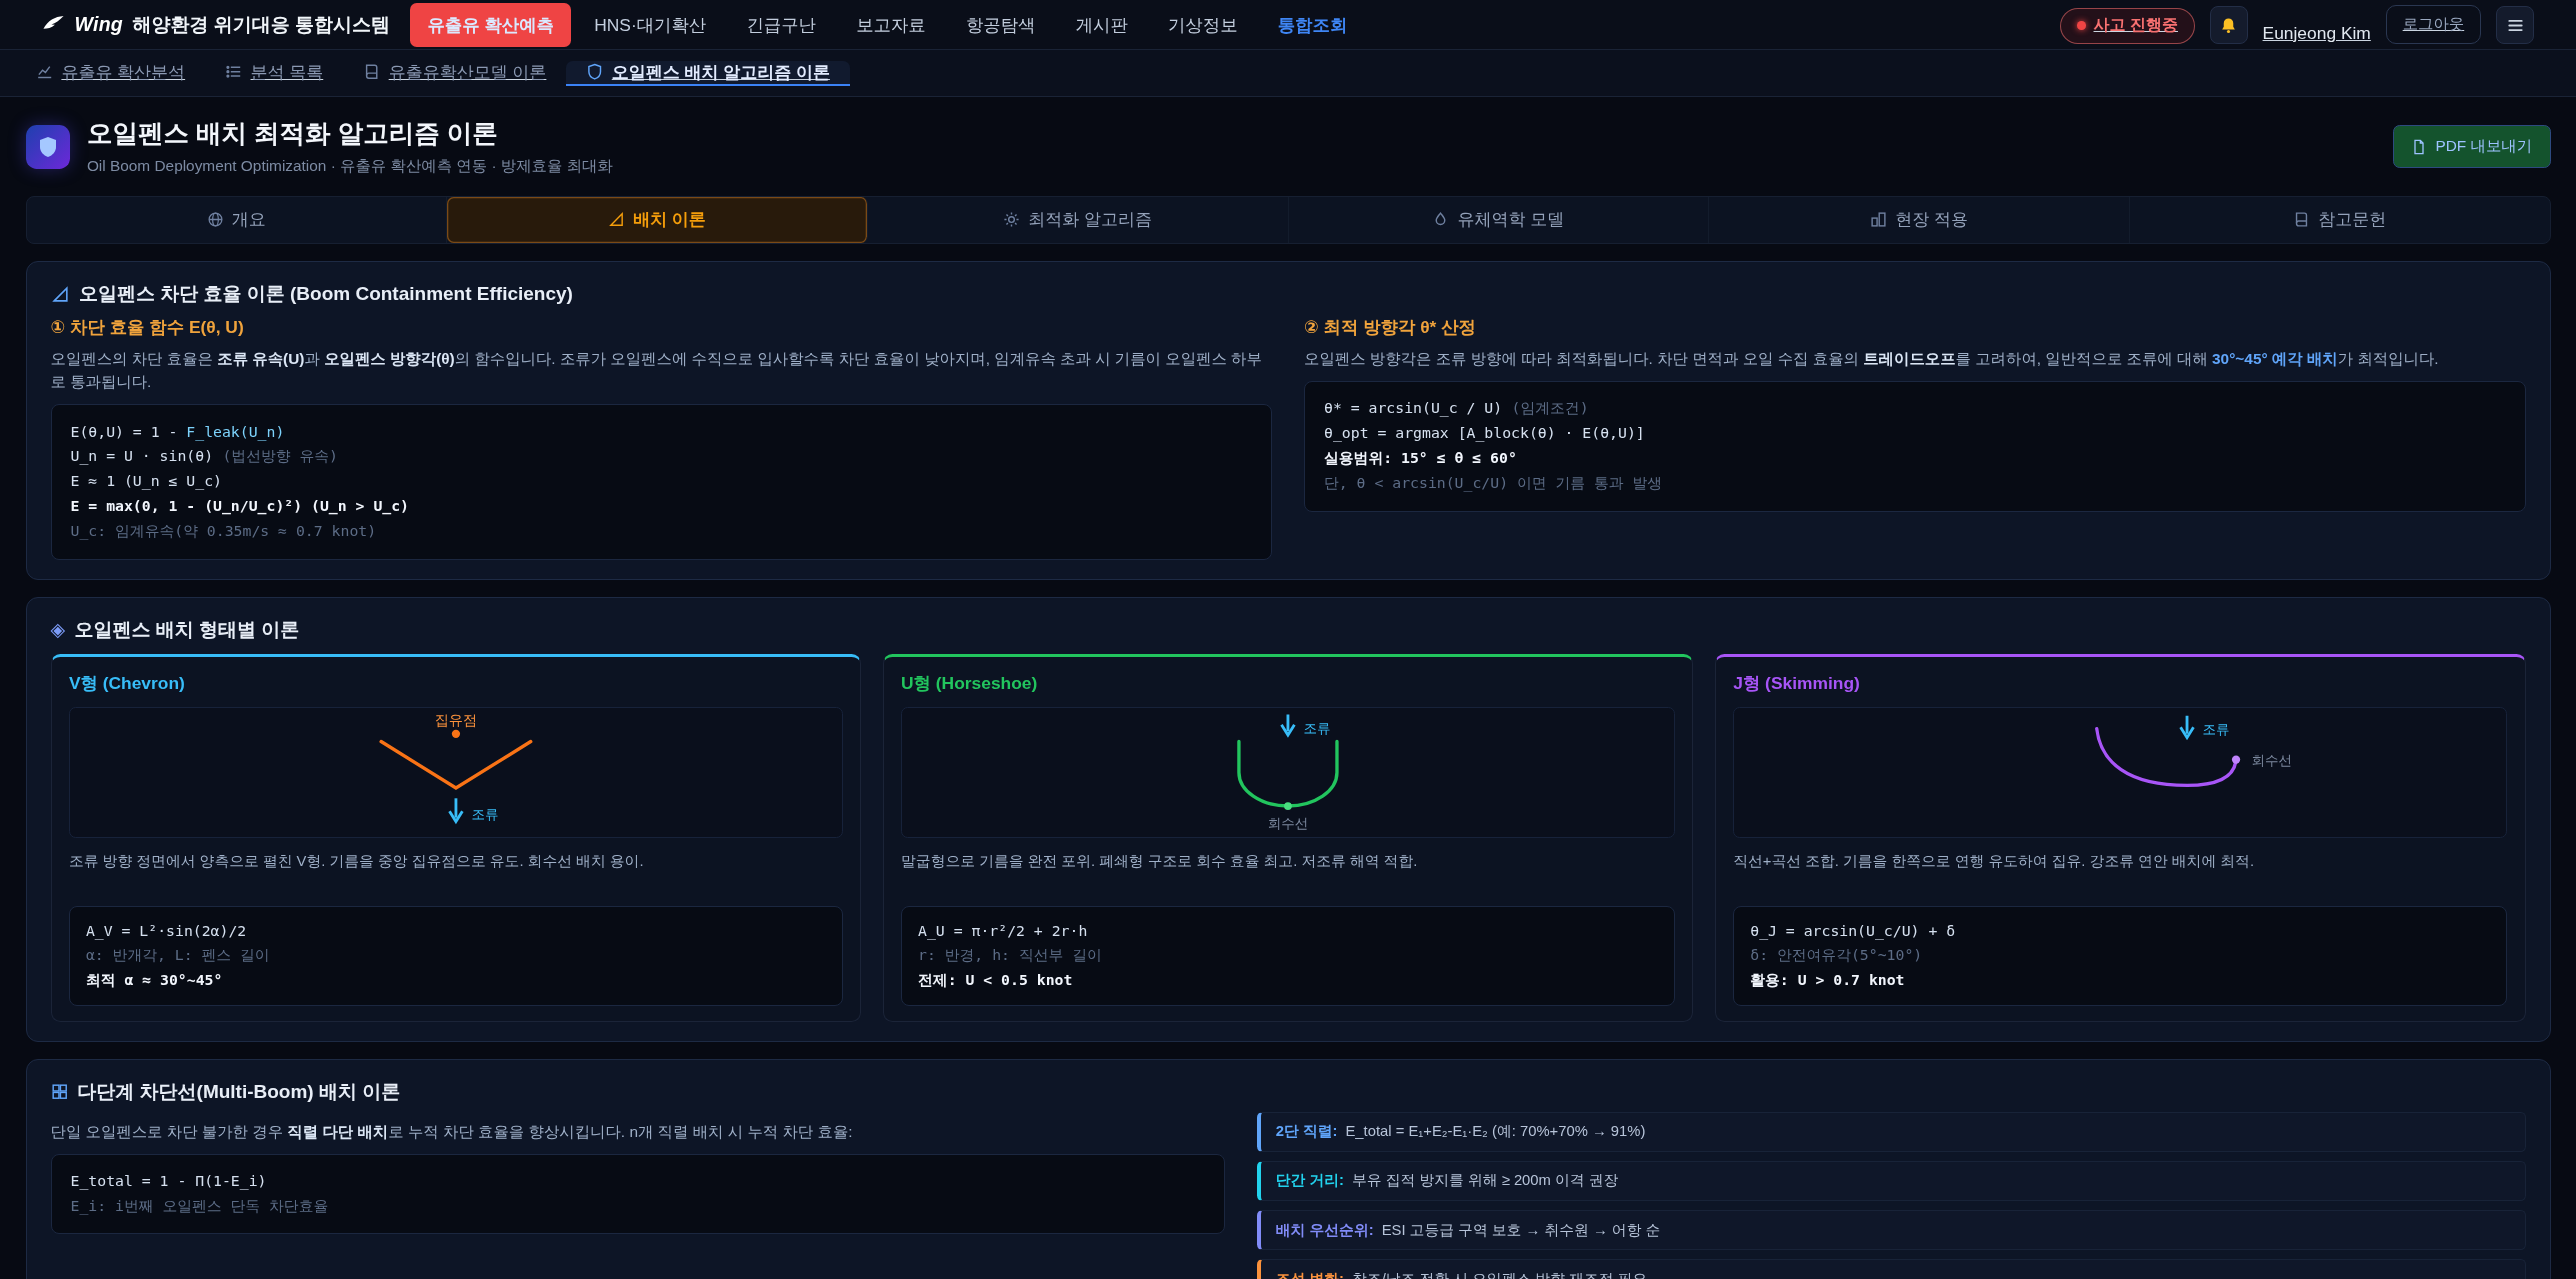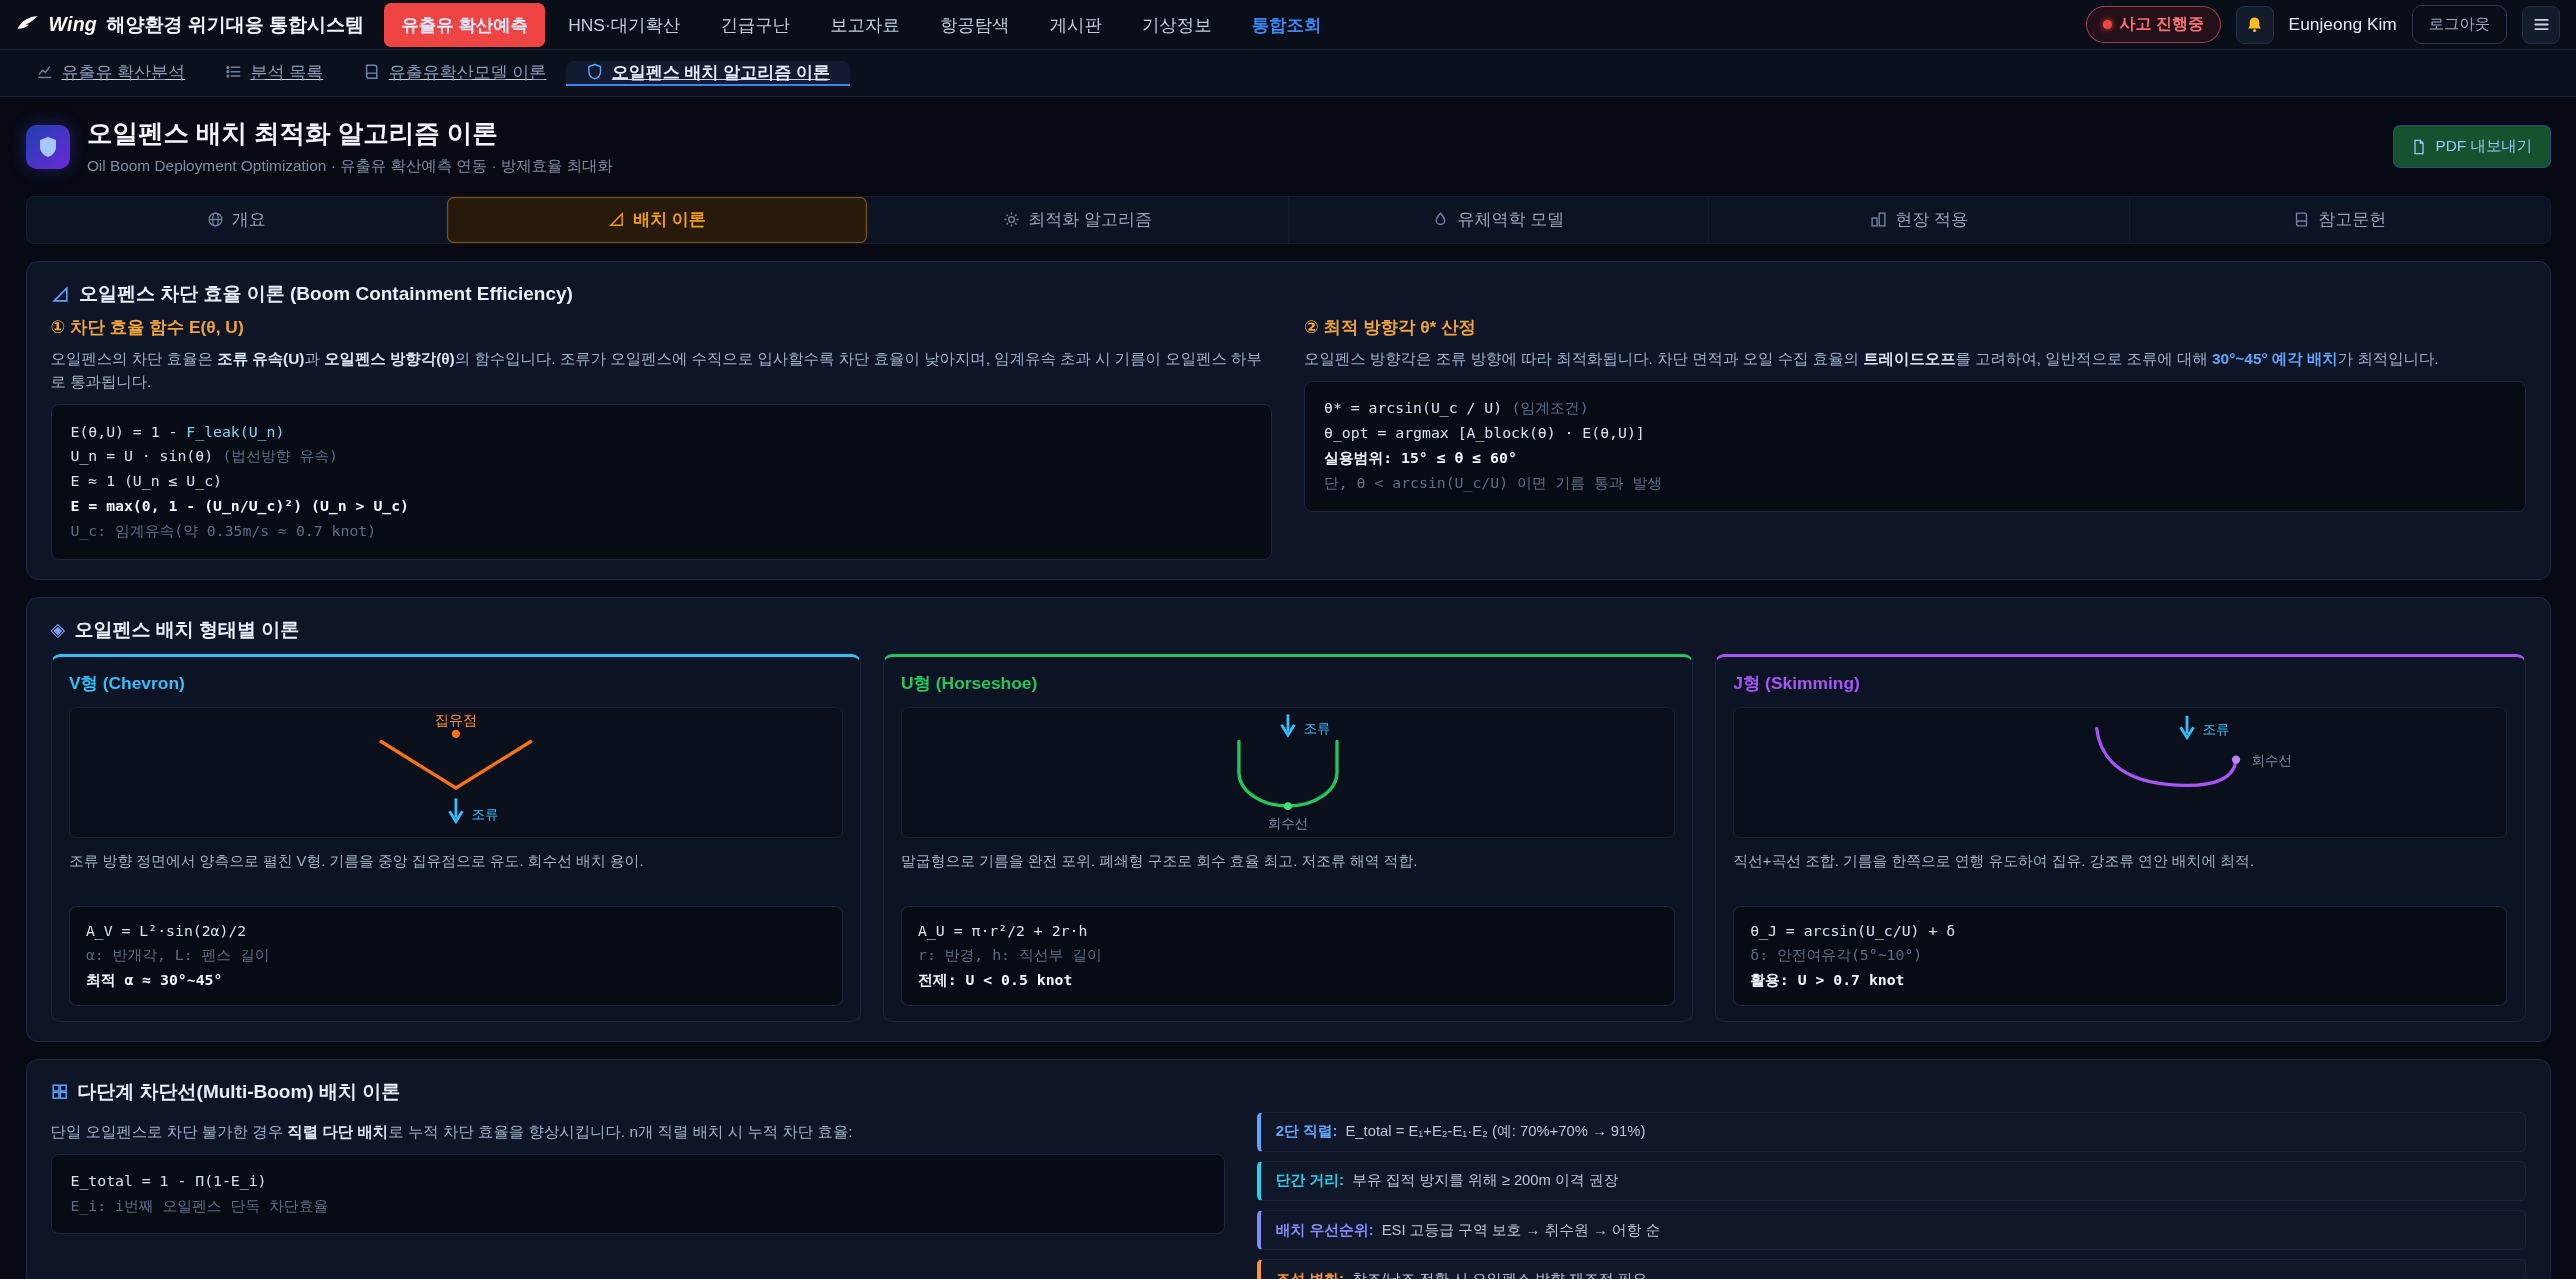--- a/index.html
+++ b/index.html
@@ -6,29 +6,29 @@
   html,body { margin:0; padding:0; }
   body {
     width:2576px; min-height:1279px;
     background:#070a13; color:#cbd5e1;
     font-family:"Liberation Sans","DejaVu Sans",sans-serif;
     overflow-x:hidden;
   }
   svg { display:block; }
 
   
-  .topnav{height:50px;display:flex;align-items:center;gap:20px;padding:0 16px;background:#0a0e19;border-bottom:0.7px solid #1a2336;}
+  .topnav{height:50px;display:flex;align-items:center;gap:20px;padding:0 42px;background:#0a0e19;border-bottom:0.7px solid #1a2336;}
   .brand{display:flex;align-items:center;gap:9.4px;white-space:nowrap;cursor:pointer;}
   .brand .logo-word{font-size:19.5px;font-weight:800;font-style:italic;color:#ffffff;letter-spacing:0.3px;}
   .brand .brand-title{font-size:19px;font-weight:700;color:#f1f5f9;}
   .nav-items{display:flex;align-items:center;gap:5.4px;}
   .nav-item{padding:10px 17.4px;border-radius:6.7px;font-size:17.4px;color:#c3cede;cursor:pointer;white-space:nowrap;}
   .nav-item.active{background:#ef4444;color:#dbe9ff;font-weight:700;text-align:center;}
   .nav-item.link-blue{color:#3f86f5;font-weight:700;}
-  .nav-right{margin-left:auto;display:flex;align-items:center;gap:14.8px;}
+  .nav-right{margin-left:auto;display:flex;align-items:flex-end;gap:14.8px;text-decoration:underline;}
   .status-badge{display:flex;align-items:center;gap:8px;padding:6.7px 16px;border:0.7px solid rgba(248,113,113,.55);border-radius:670px;background:rgba(127,29,29,.22);color:#f87171;font-size:16px;font-weight:700;cursor:pointer;}
   .status-badge .dot{width:8.7px;height:8.7px;border-radius:50%;background:#ef4444;box-shadow:0 0 6.7px #ef4444;}
   .icon-btn{width:38px;height:38px;border-radius:8px;background:#141b2c;border:0.7px solid #232e47;display:flex;align-items:center;justify-content:center;cursor:pointer;}
   .user-name{font-size:17.4px;color:#e2e8f0;}
   .logout-btn{padding:8px 16px;border:0.7px solid #2a3752;border-radius:10px;background:transparent;color:#9aa8c0;font-size:15.4px;cursor:pointer;}
 
   
   .tabbar{height:47px;background:#0b101d;border-bottom:0.7px solid #1a2336;display:flex;align-items:center;padding:0 16px;text-decoration:underline;}
   .tab{display:flex;align-items:center;gap:8px;padding:0 20px;font-size:17px;color:#8b99b3;cursor:pointer;border-bottom:2.7px solid transparent;white-space:nowrap;}
   .tab svg{width:17.4px;height:17.4px;color:#6f80a0;}

